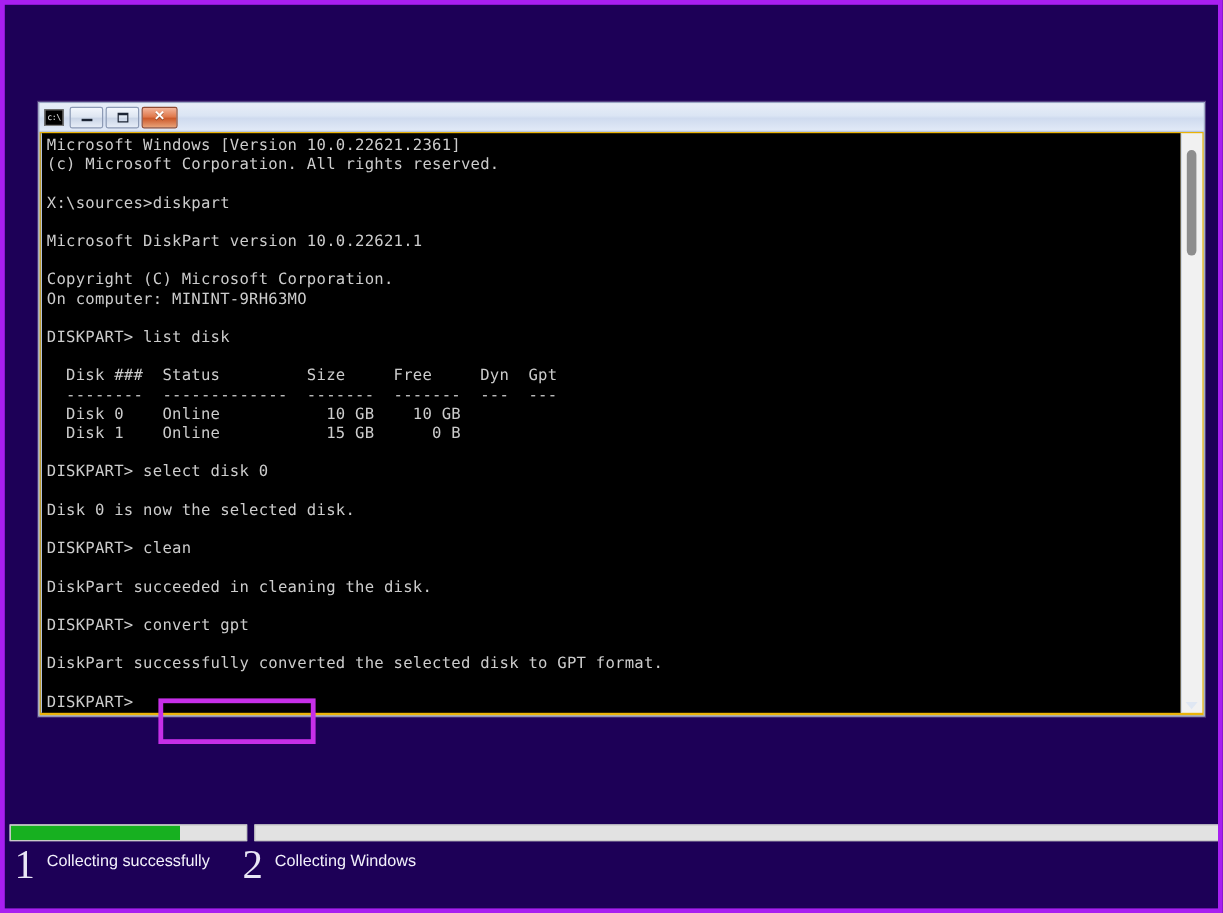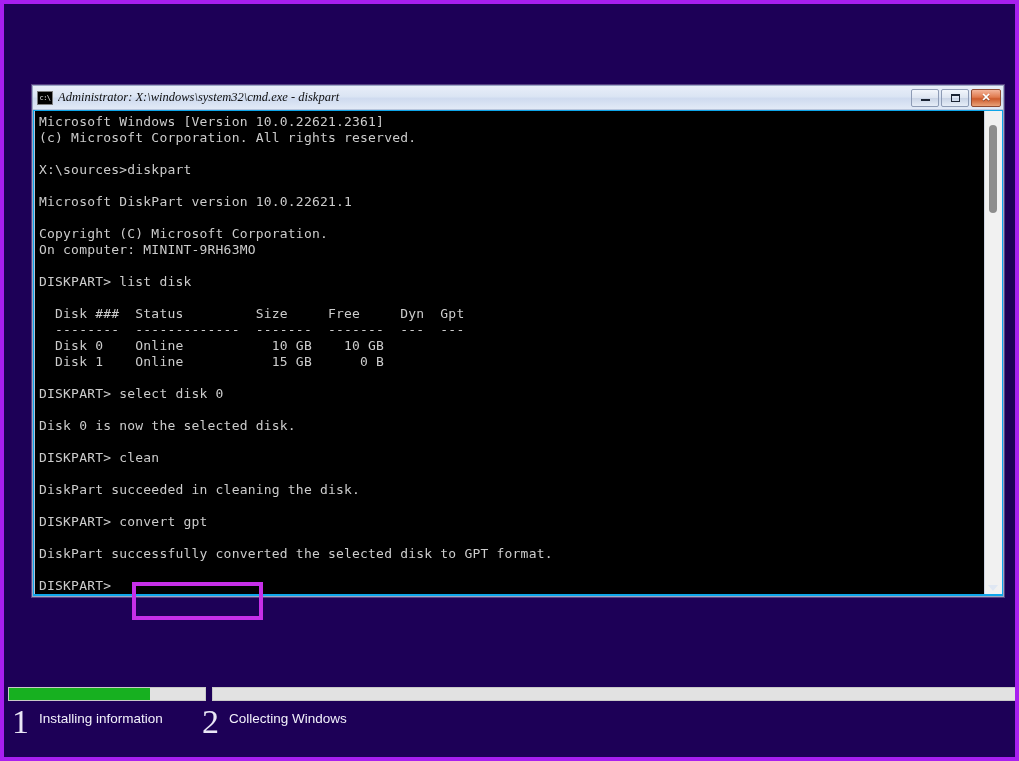--- a/index.html
+++ b/index.html
@@ -118,21 +118,21 @@
     width: 9px; height: 2px; background: #1b2433; margin-top: 5px;
   }
   .max-box {
     width: 9px; height: 8px; border: 1px solid #1b2433; border-top-width: 2px; box-sizing: border-box;
   }
 
   
   #console-body {
     position: relative;
     height: 486px;
-    background: #0ea5e9;
+    background: #eab308;
     box-sizing: border-box;
     padding: 1px 1px 2px 1px;
     display: flex;
   }
   #console-text-area {
     flex: 1 1 auto;
     background: #000000;
     overflow: hidden;
     position: relative;
     border-left: 1px solid #b4c2da;
@@ -255,21 +255,20 @@
 </style>
 </head>
 <body>
 
 <div id="screen" style="border-color: rgb(168, 31, 240);">
 
   <div id="console-window">
 
     <div id="title-bar">
       <div id="cmd-icon">c:\</div>
-      <div id="title-text">Administrator: X:\windows\system32\cmd.exe - diskpart</div>
       <div class="win-btns">
         <div class="win-btn">
           <div class="glyph">
               <span class="min-bar"></span>
             </div>
         </div>
         <div class="win-btn">
           <div class="glyph">
               <span class="max-box"></span>
             </div>
@@ -298,21 +297,21 @@
       <div class="seg" id="seg1" style="background: rgb(226, 226, 226);">
         <div id="seg1-fill" style="background: rgb(23, 176, 32); width: 72%;"></div>
       </div>
       <div id="seg-gap"></div>
       <div class="seg" id="seg2" style="background: rgb(226, 226, 226);"></div>
     </div>
 
     <div id="steps-row">
       <div class="step" id="step1">
         <span class="step-num">1</span>
-        <span class="step-label">Installing information</span>
+        <span class="step-label">Collecting successfully</span>
       </div>
       <div class="step" id="step2">
         <span class="step-num">2</span>
         <span class="step-label">Collecting Windows</span>
       </div>
     </div>
   </div>
 
 </div>
 

